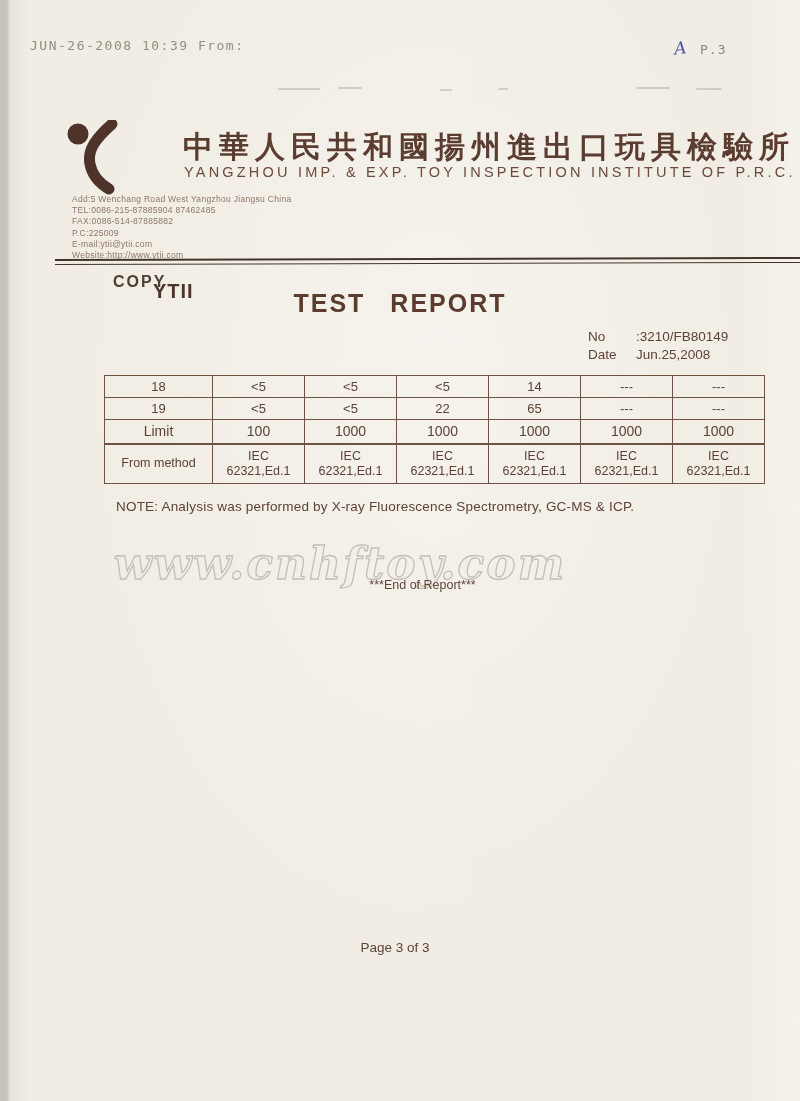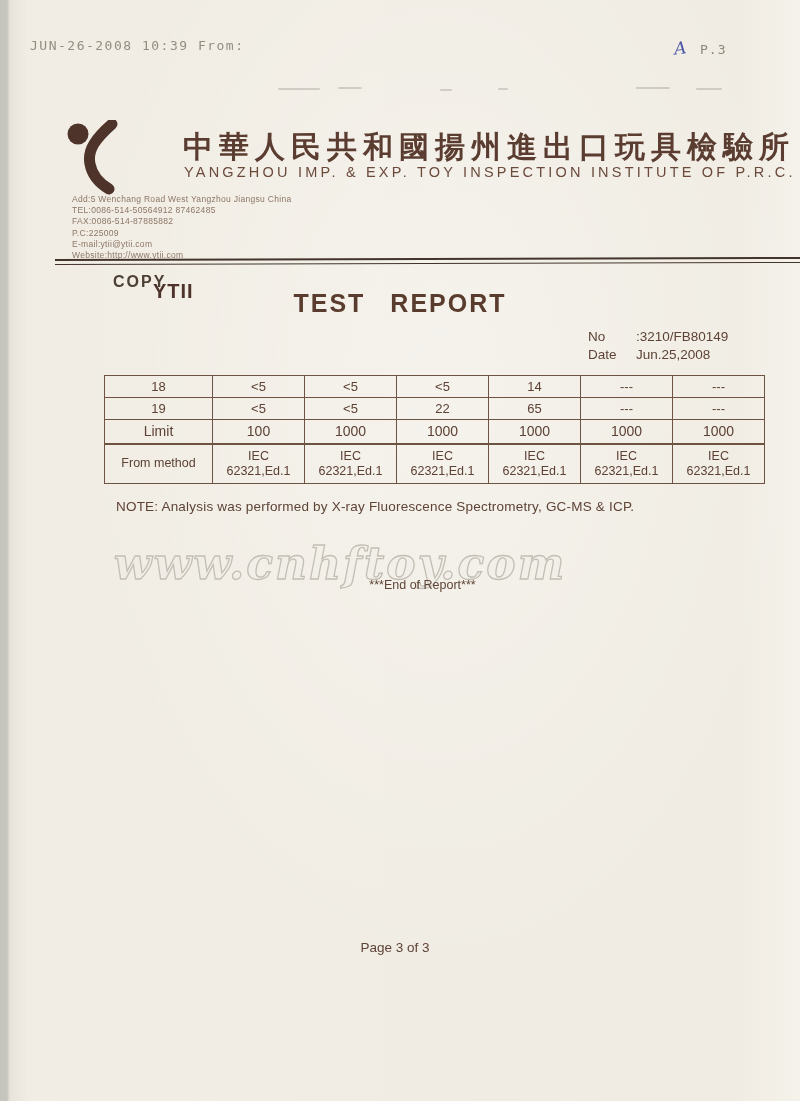--- a/index.html
+++ b/index.html
@@ -145,21 +145,21 @@
       <path d="M 54 4 C 38 18, 29 30, 32 44 C 34 55, 41 63, 51 69" fill="none" stroke="#4e332a" stroke-width="11" stroke-linecap="round"></path>
     </svg>
     <div class="logo-ytii">YTII</div>
   </div>
 
   <div class="title-cn">中華人民共和國揚州進出口玩具檢驗所</div>
   <div class="title-en">YANGZHOU IMP. &amp; EXP. TOY INSPECTION INSTITUTE OF P.R.C.</div>
 
   <div class="addr">
     <div>Add:5 Wenchang Road West Yangzhou Jiangsu China</div>
-    <div>TEL:0086-514-50564912  87462485</div>
+    <div>TEL:0086-215-87885904  87462485</div>
     <div>FAX:0086-514-87885882</div>
     <div>P.C:225009</div>
     <div>E-mail:ytii@ytii.com</div>
     <div>Website:http://www.ytii.com</div>
   </div>
 
   <div class="rule-double"></div>
 
   <div class="copy">COPY</div>
 

